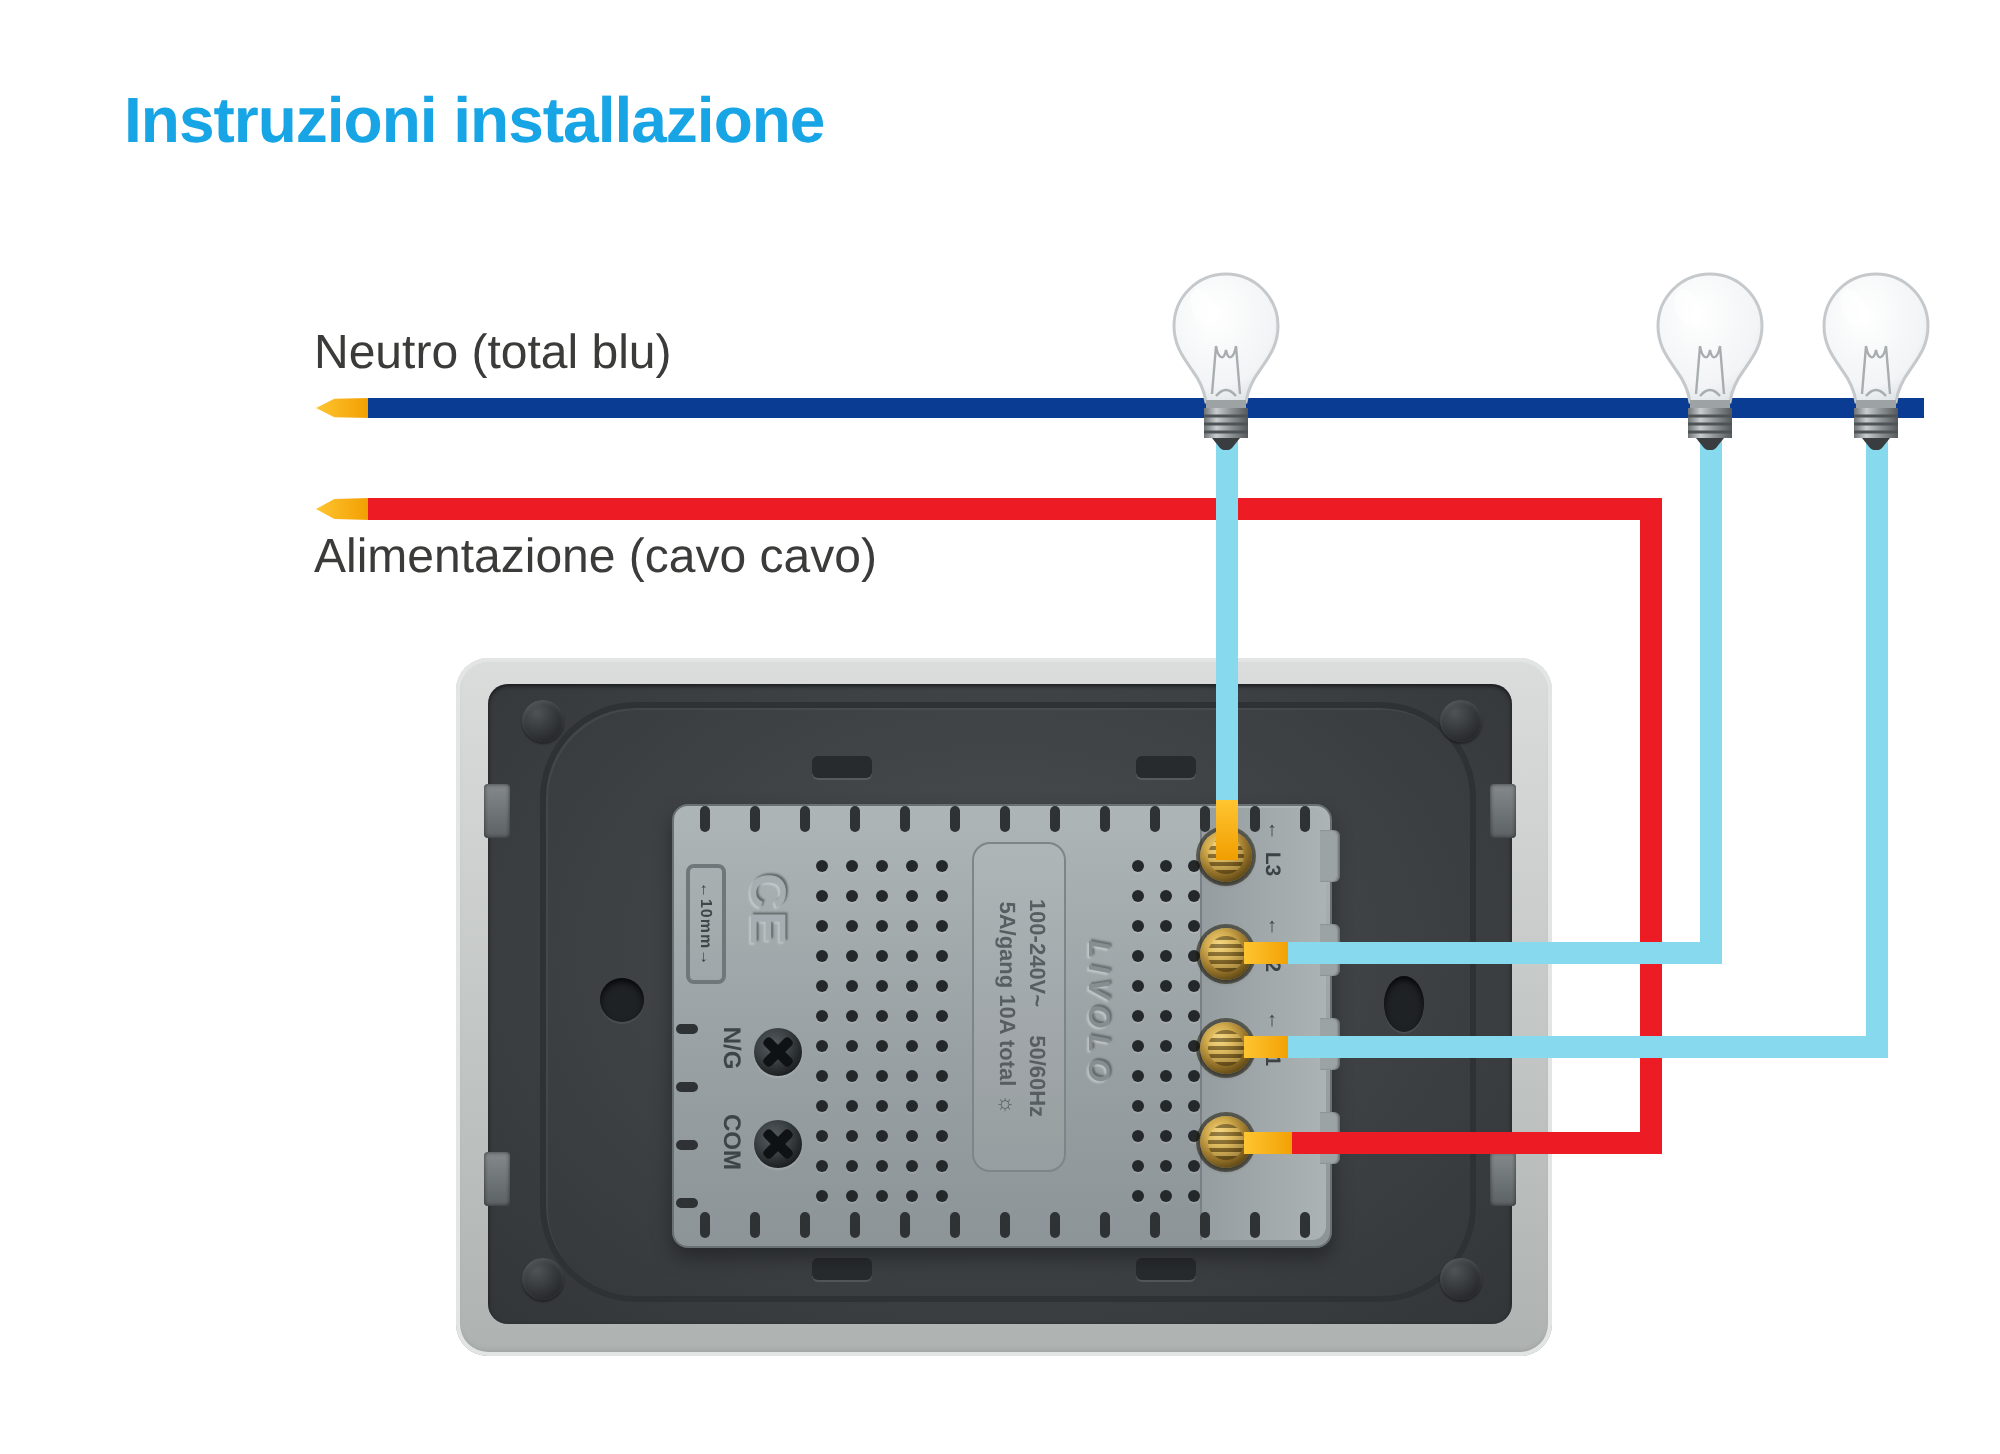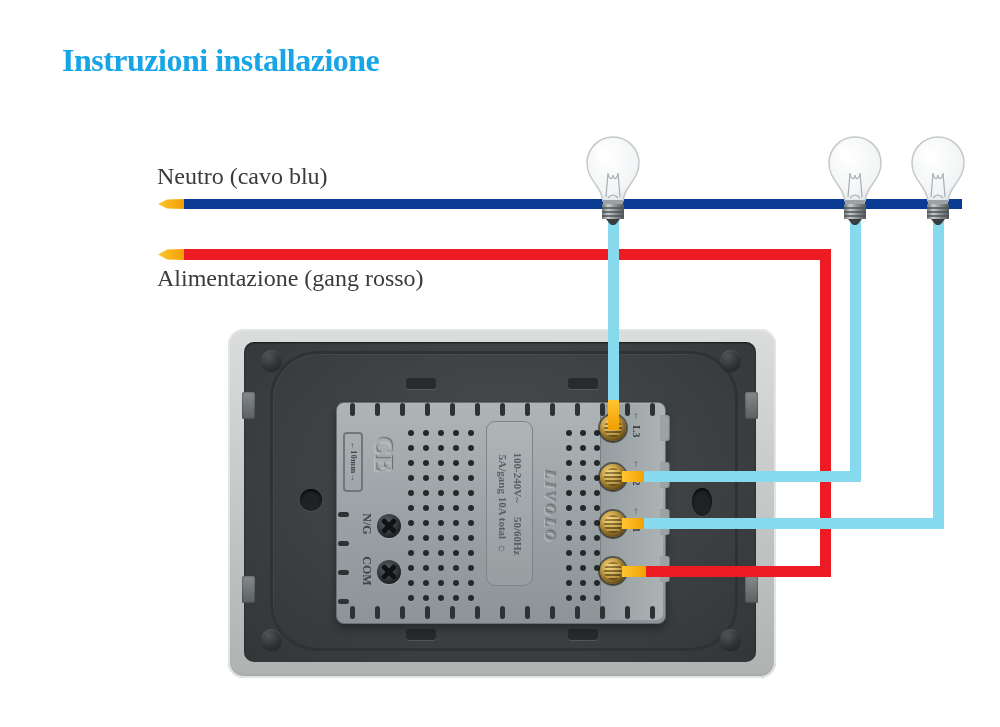--- a/index.html
+++ b/index.html
@@ -1,17 +1,17 @@
 <!DOCTYPE html>
 <html><head>
 <meta charset="utf-8">
 <style>
   html,body{margin:0;padding:0;background:#fff;}
   .stage{position:relative;width:1000px;height:727px;background:#fff;overflow:hidden;
-         font-family:Liberation Serif, serif;}
+         font-family:Liberation Sans, sans-serif;}
   .abs{position:absolute;}
 
   
   .title{left:62px;top:42px;font-size:32px;font-weight:bold;color:#18A5E5;letter-spacing:-0.5px;}
   .subtitle{left:64px;top:90px;font-size:25px;color:#3B3B3A;}
   .wire-label{font-size:24px;color:#3B3B3A;}
   .lbl-neutral{left:157px;top:163px;}
   .lbl-live{left:157px;top:265px;}
 
   
@@ -91,22 +91,22 @@
 
   
   .bulb{width:64px;height:90px;}
 </style>
 </head>
 <body>
 
 <div class="stage">
 
   <div class="abs title">Instruzioni installazione</div>
-  <div class="abs wire-label lbl-neutral">Neutro (cavo blu)</div>
-  <div class="abs wire-label lbl-live">Alimentazione (gang rosso)</div>
+  <div class="abs wire-label lbl-neutral">Neutro (total blu)</div>
+  <div class="abs wire-label lbl-live">Alimentazione (cavo cavo)</div>
 
   <div class="abs plate"></div>
   <div class="abs panel"></div>
   <div class="abs groove"></div>
   <div class="abs cscrew" style="left:261px;top:350px;"></div>
   <div class="abs cscrew" style="left:720px;top:350px;"></div>
   <div class="abs cscrew" style="left:261px;top:629px;"></div>
   <div class="abs cscrew" style="left:720px;top:629px;"></div>
   <div class="abs slot" style="left:406px;top:378px;"></div>
   <div class="abs slot" style="left:568px;top:378px;"></div>

